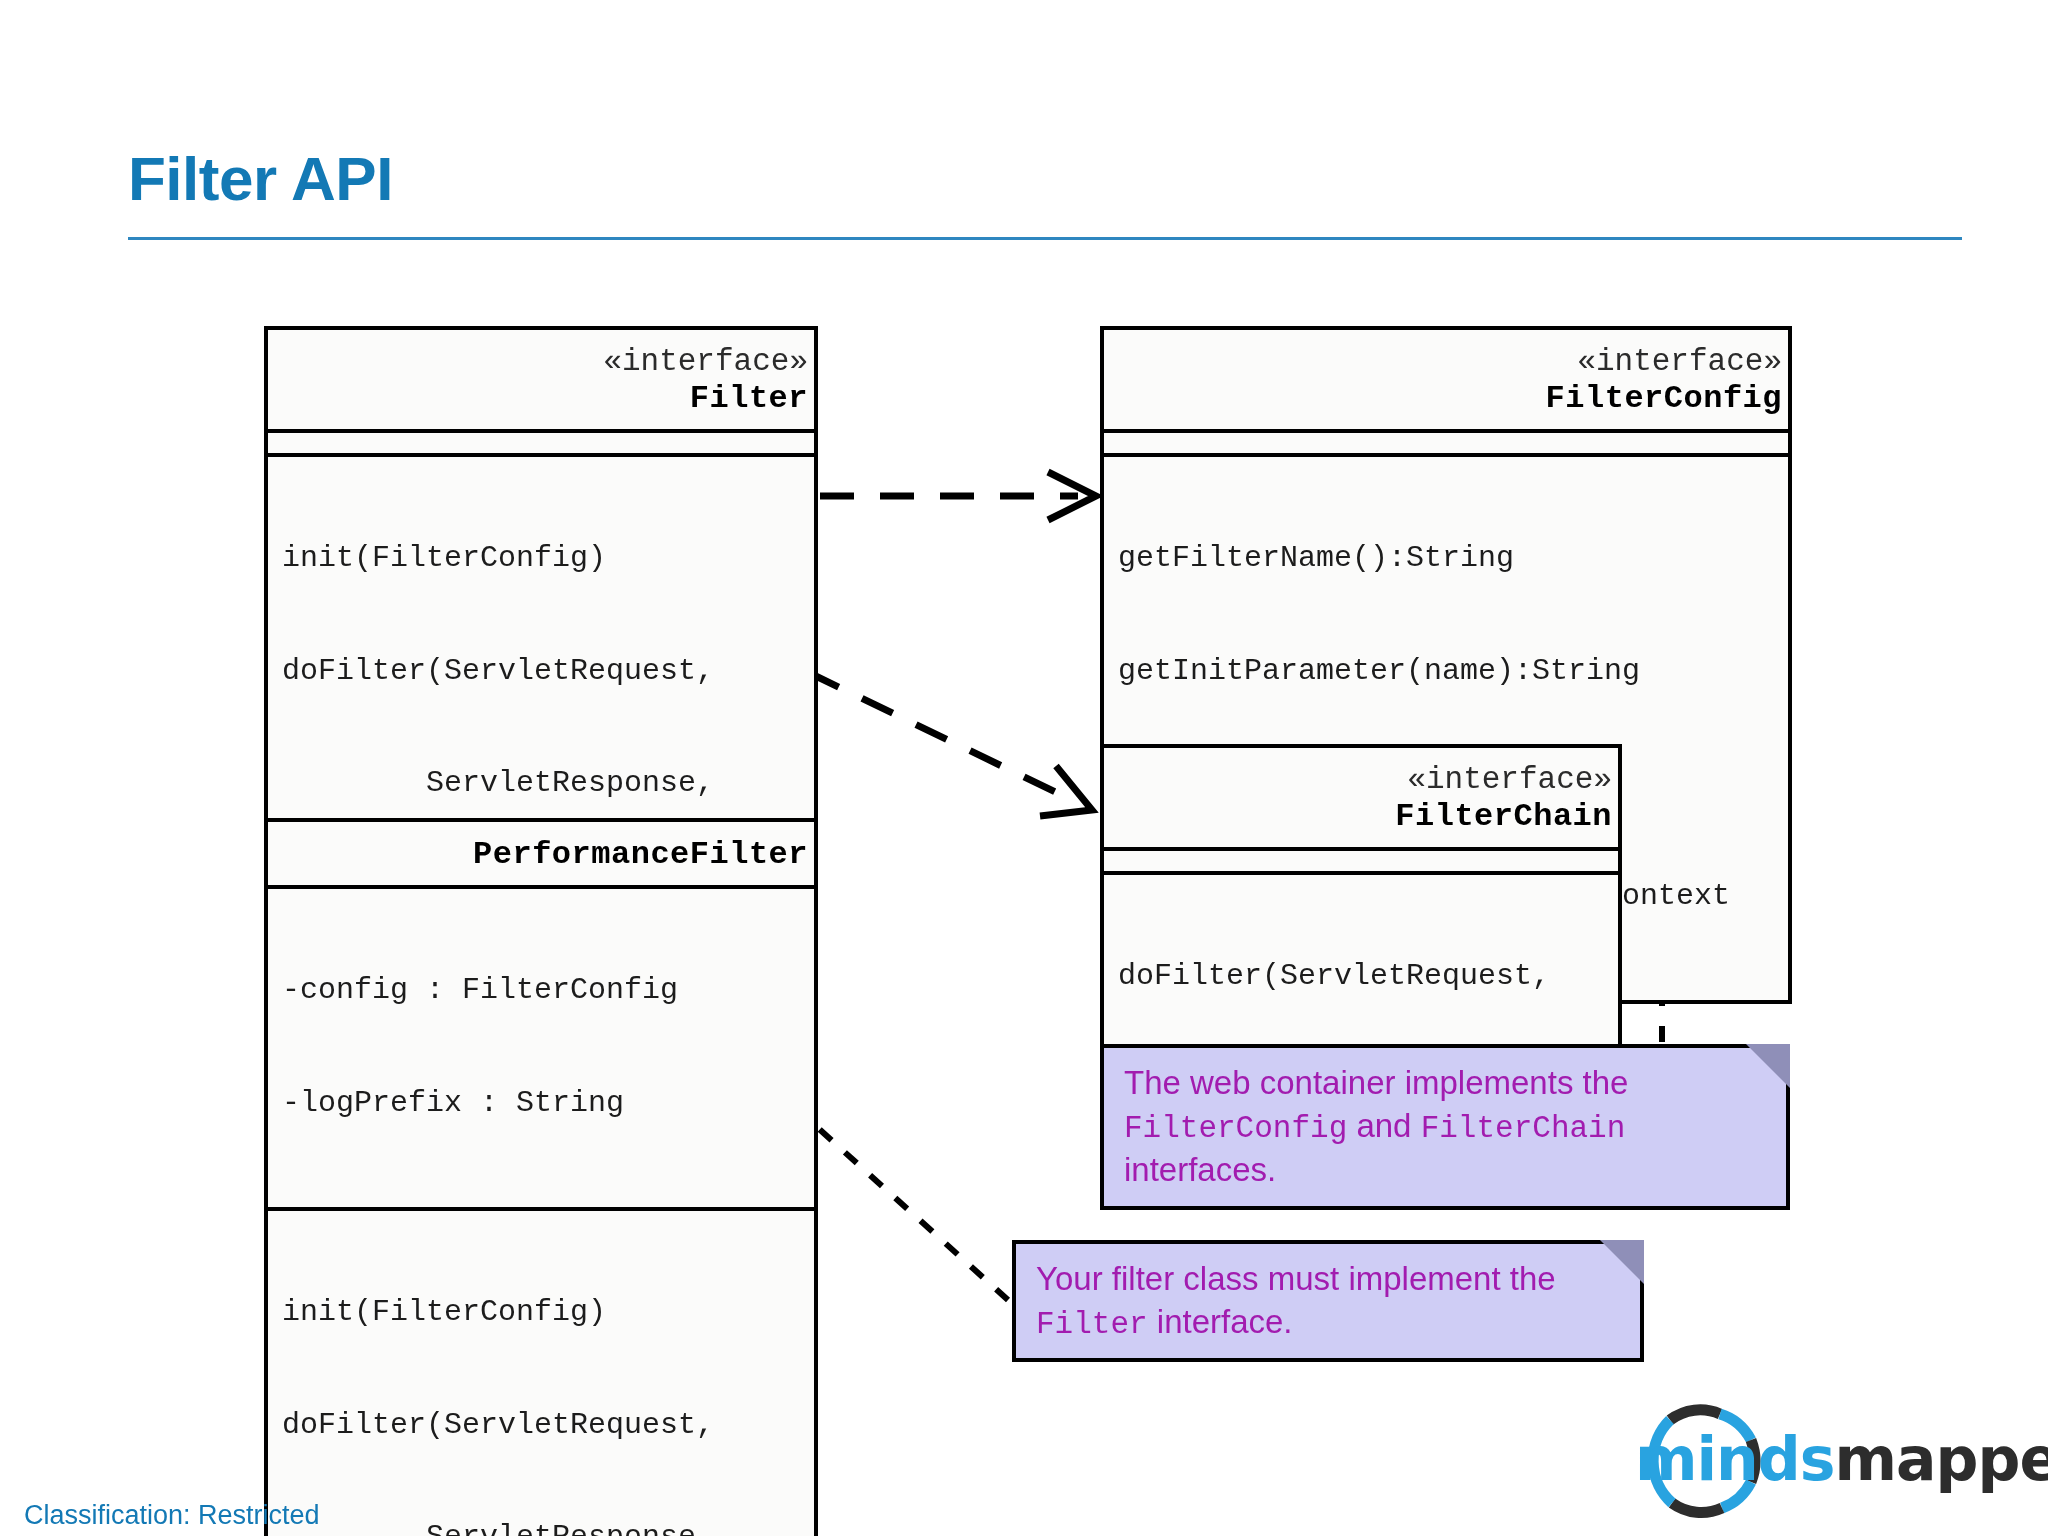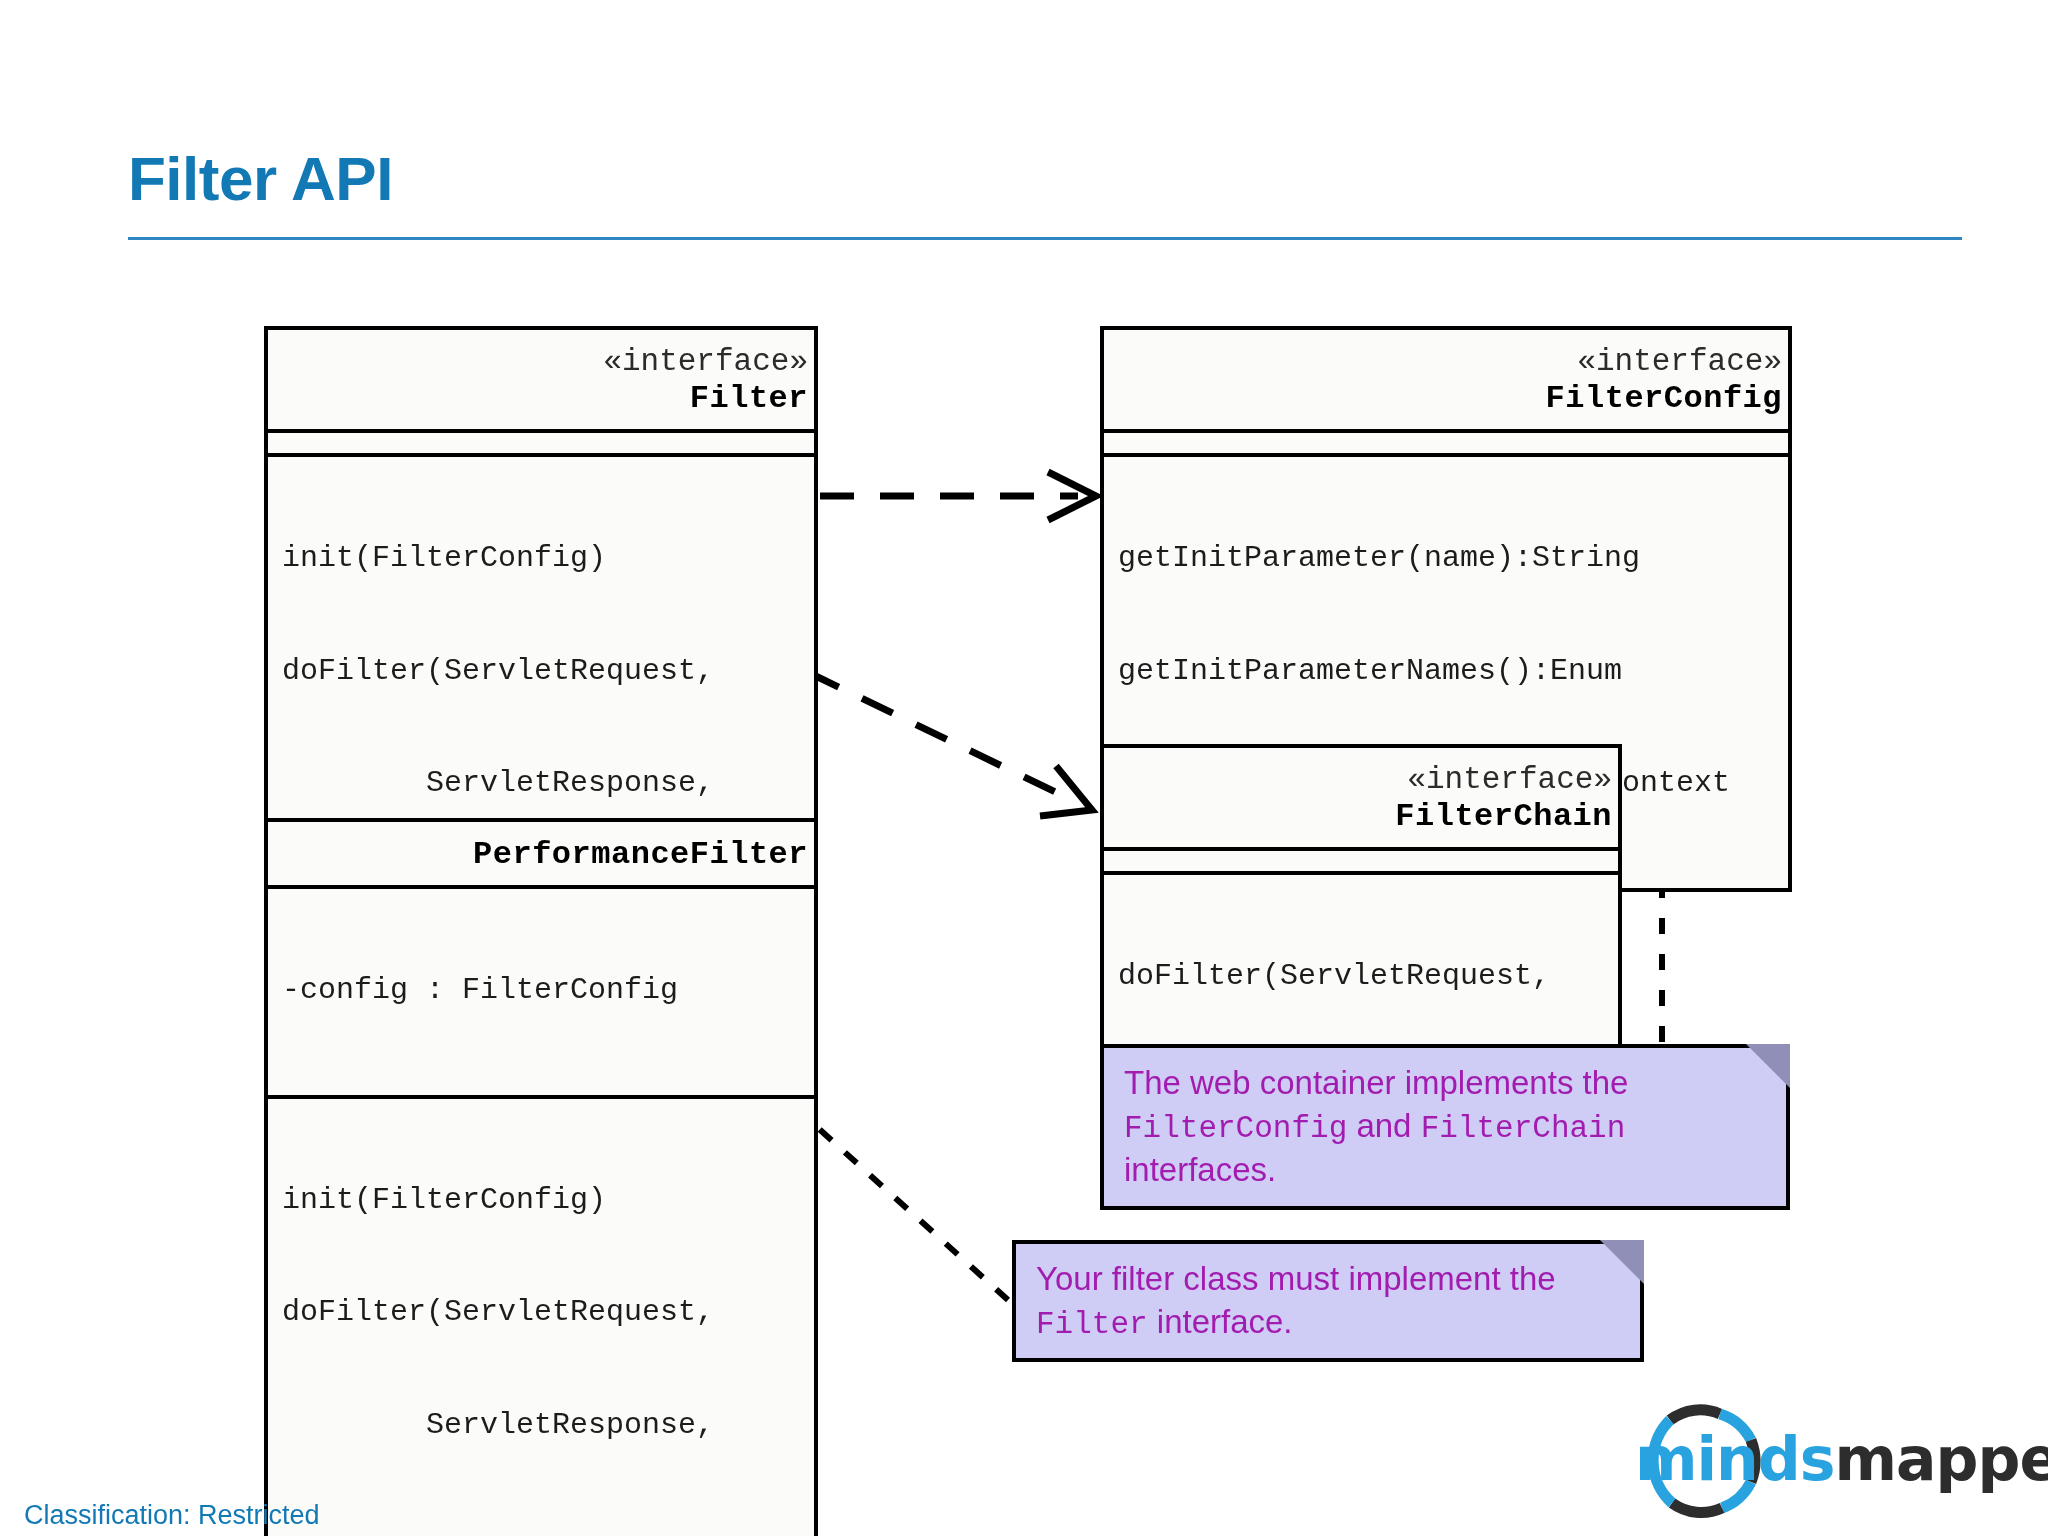--- a/index.html
+++ b/index.html
@@ -204,20 +204,21 @@
 
 <div class="uml-box" id="box-filterconfig">
   <div class="uml-header">
     <div class="uml-stereo">«interface»</div>
     <div class="uml-name">FilterConfig</div>
   </div>
   <div class="uml-sep"></div>
   <div class="uml-attrs empty"></div>
   <div class="uml-sep"></div>
   <div class="uml-ops">
+    <div>getFilterName():String</div>
     <div>getInitParameter(name):String</div>
     <div>getInitParameterNames():Enum</div>
     <div>getServletContext():ServletContext</div>
   </div>
 </div>
 
 <div class="uml-box" id="box-filterchain">
   <div class="uml-header">
     <div class="uml-stereo">«interface»</div>
     <div class="uml-name">FilterChain</div>
@@ -231,20 +232,21 @@
   </div>
 </div>
 
 <div class="uml-box" id="box-perffilter">
   <div class="uml-header">
     <div class="uml-name">PerformanceFilter</div>
   </div>
   <div class="uml-sep"></div>
   <div class="uml-attrs">
     <div>-config : FilterConfig</div>
+    <div>-logPrefix : String</div>
   </div>
   <div class="uml-sep"></div>
   <div class="uml-ops">
     <div>init(FilterConfig)</div>
     <div>doFilter(ServletRequest,</div>
     <div>        ServletResponse,</div>
     
     
   </div>
 </div>

